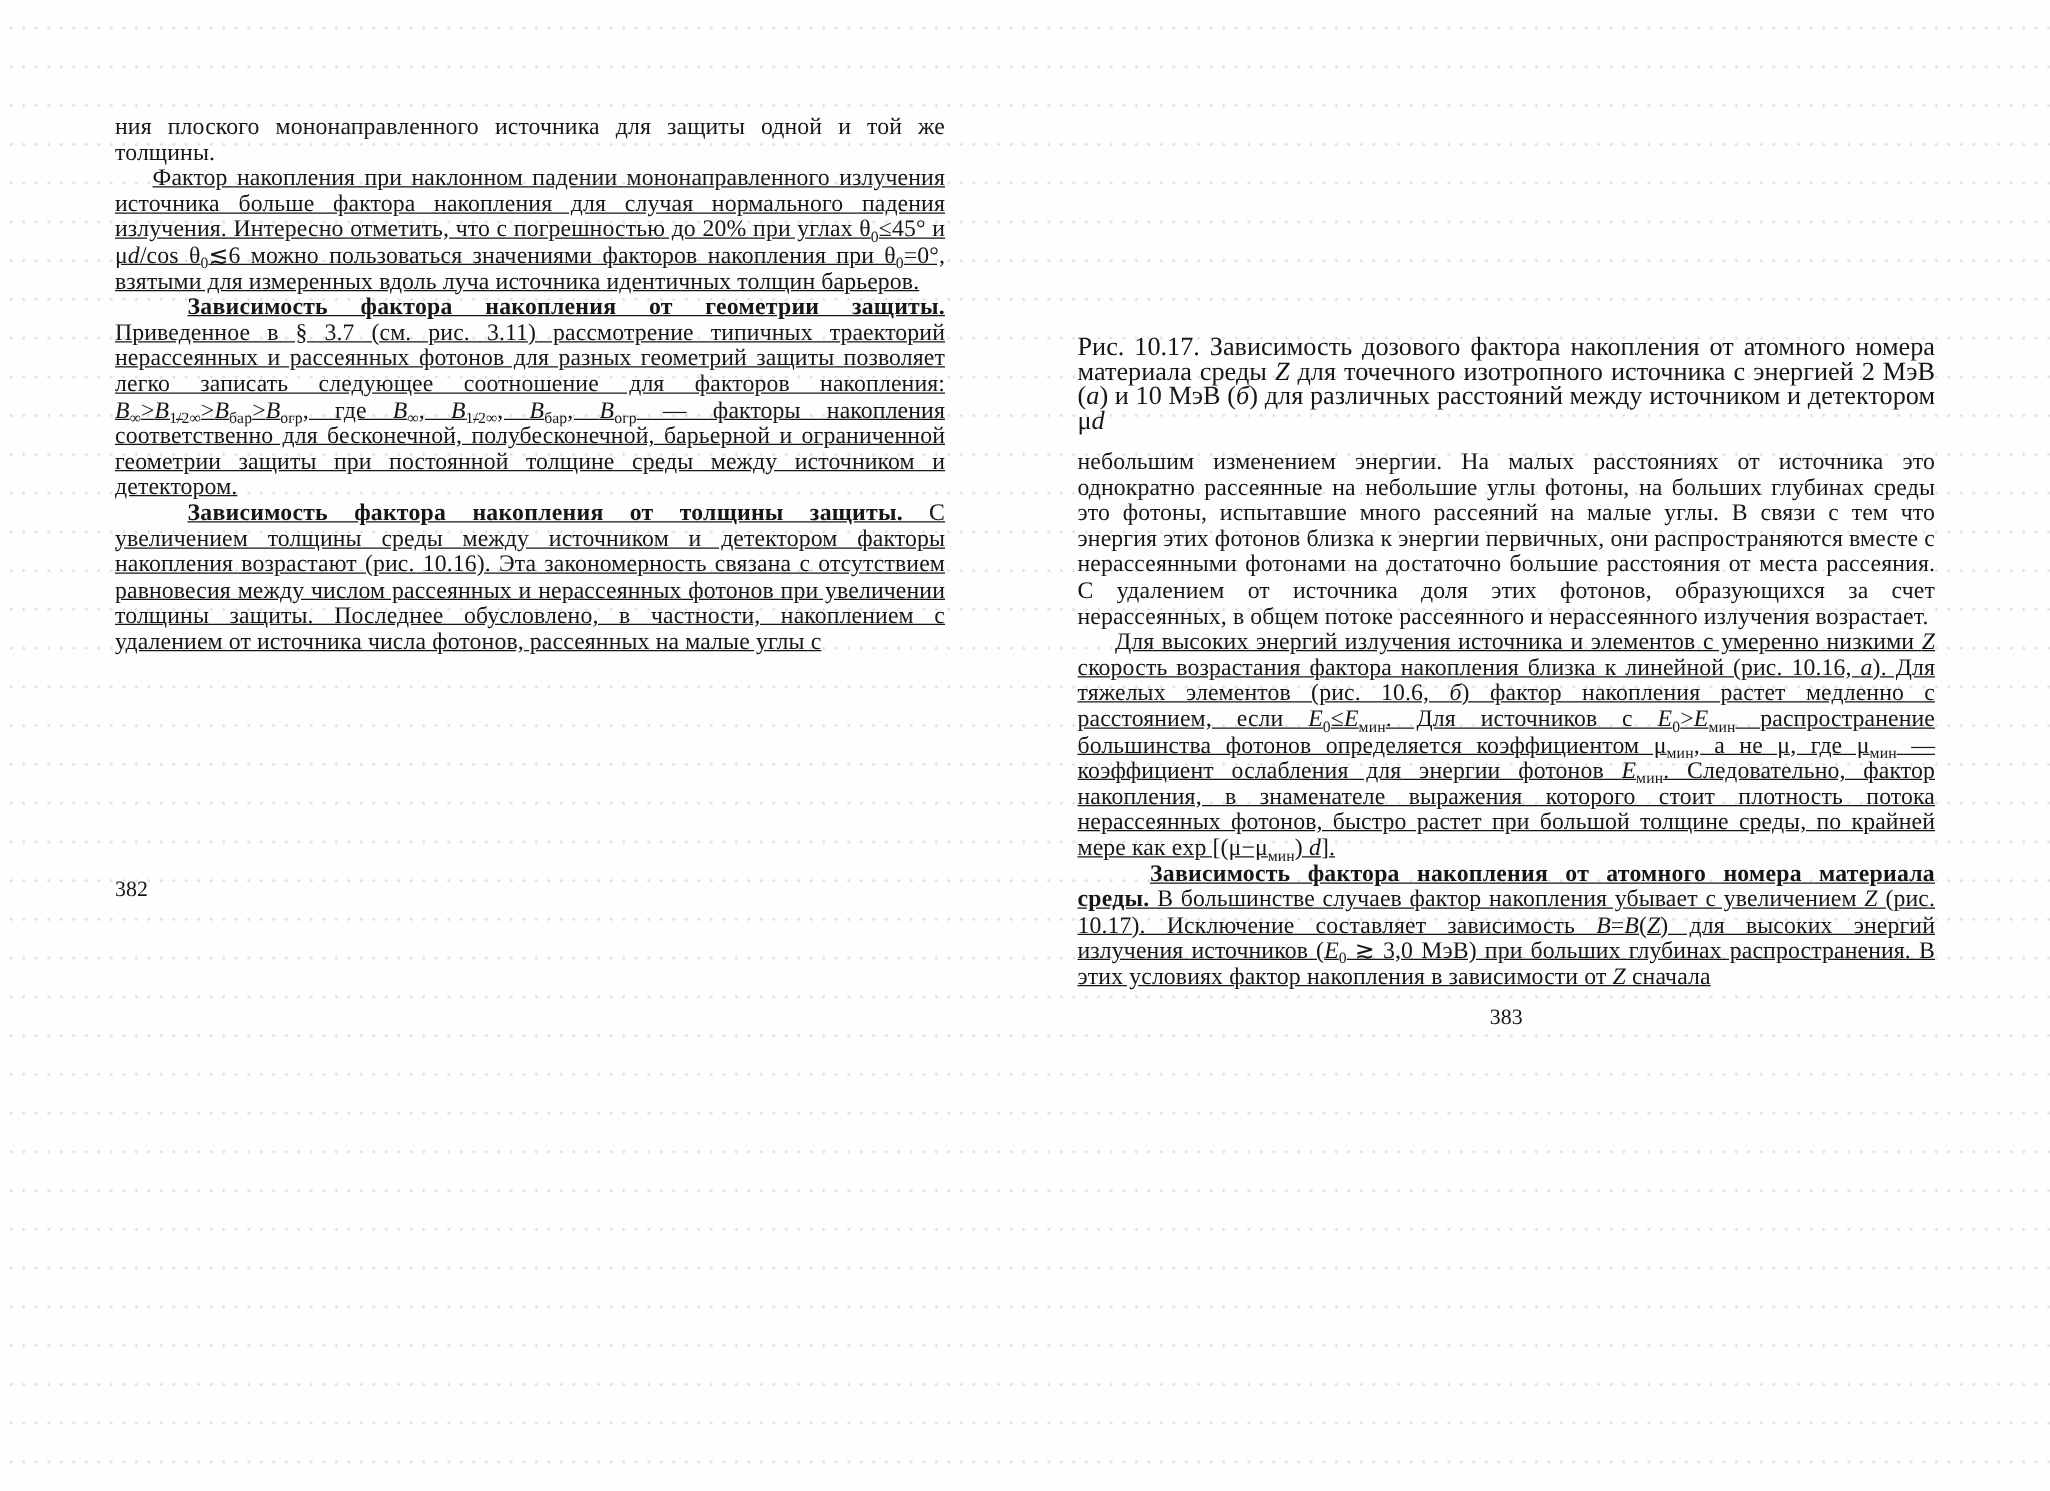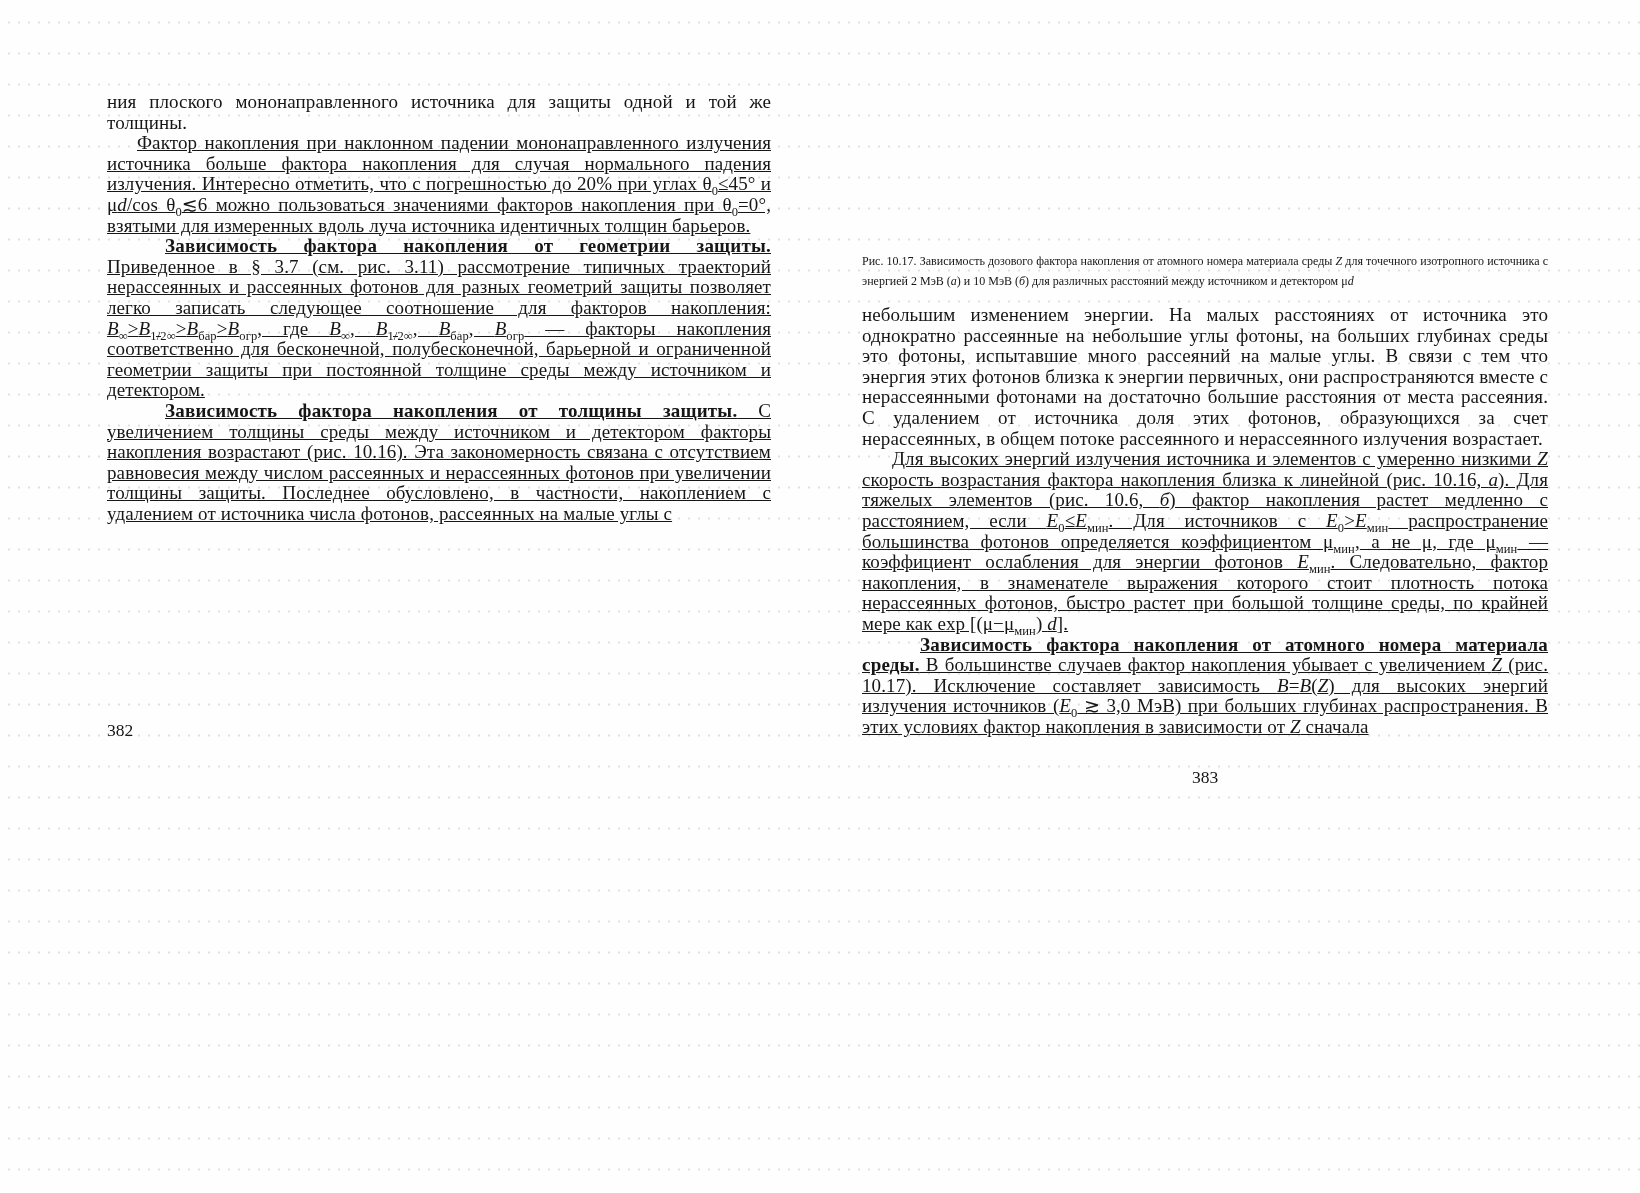--- a/index.html
+++ b/index.html
@@ -7,31 +7,31 @@
     width:1640px;height:1193px;position:relative;overflow:hidden;
     background:#fefefe;color:#161616;
     font-family:"Liberation Serif",serif;
   }
   .halftone{
     position:absolute;inset:0;pointer-events:none;
     background-image:radial-gradient(circle,#c7c7c7 0.9px,rgba(0,0,0,0) 1.3px);
     background-size:10px 31px;background-position:4px 7px;opacity:.55;
   }
   .page{position:absolute;}
-  #page-left{left:107px;top:92px;width:664px;}
+  #page-left{left:92px;top:92px;width:664px;}
   #page-right{left:862px;top:92px;width:686px;}
   p.para{margin:0;text-align:justify;font-size:19px;line-height:20.6px;letter-spacing:.1px;}
   p.para.indent{text-indent:30px;text-decoration:underline;}
   p.para b{letter-spacing:.2px;margin-left:28px;}
   sub,sup{font-size:.66em;line-height:0;}
   .figure-row{display:flex;gap:2px;margin-top:16px;align-items:flex-start;}
   #page-right .figure-row{gap:18px;margin-top:2px;}
-  .caption{margin-top:8px;font-size:12px;line-height:19.5px;text-align:justify;}
+  .caption{margin-top:24px;font-size:21px;line-height:19.5px;text-align:justify;}
   #page-right .caption{margin-bottom:14px;}
-  .pagenum{margin-top:30px;font-size:17.5px;}
+  .pagenum{margin-top:11px;font-size:17.5px;}
   #page-right .pagenum{text-align:center;}
   svg{display:block;}
 </style>
 </head>
 <body>
 
 <div class="halftone"></div>
 
 <div class="page" id="page-left">
   <div>

